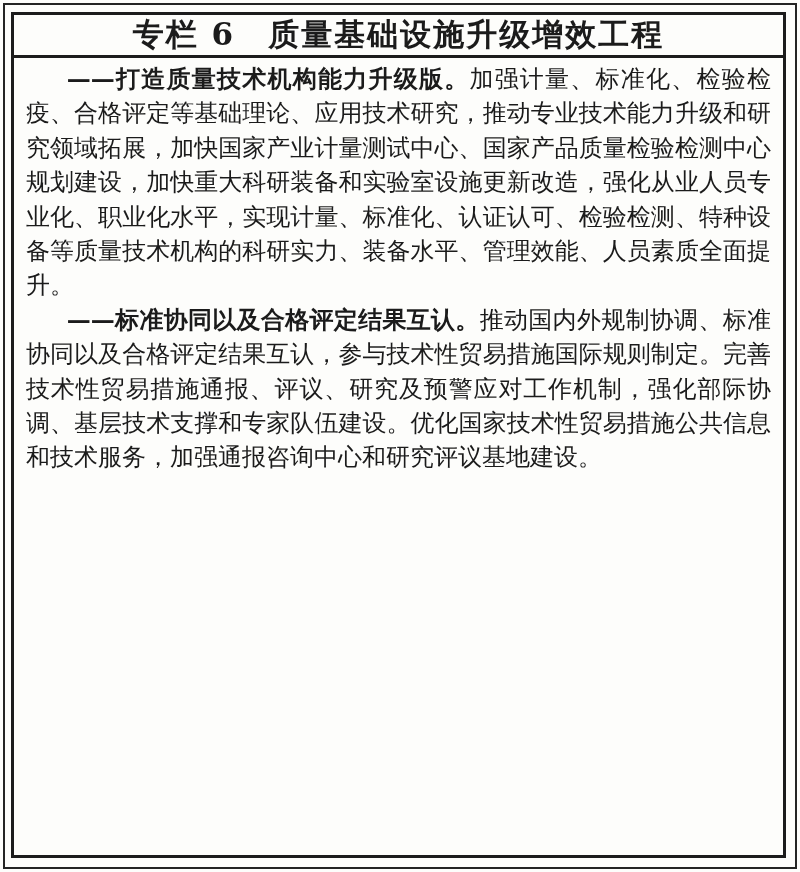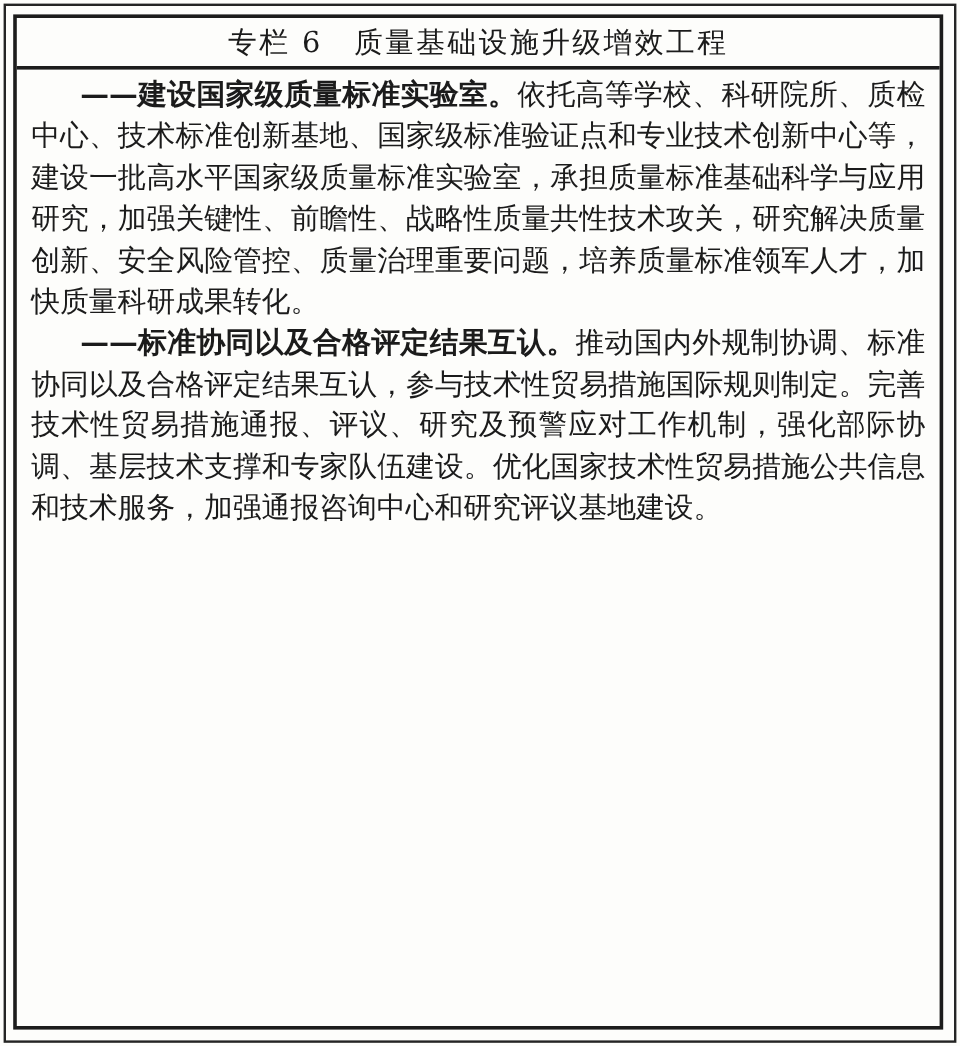--- a/index.html
+++ b/index.html
@@ -27,22 +27,22 @@
     border: 3px solid #1c1c1c;
     box-sizing: border-box;
     background: transparent;
   }
   .panel-title {
     height: 40px;
     border-bottom: 3px solid #1c1c1c;
     display: flex;
     align-items: center;
     justify-content: center;
-    font-size: 24px;
-    font-weight: normal;
+    font-size: 31px;
+    font-weight: bold;
     letter-spacing: 2px;
     white-space: pre;
   }
   .panel-body {
     padding: 4px 12px 0 12px;
     font-size: 24px;
     line-height: 34.4px;
     text-align: justify;
     text-justify: inter-ideograph;
   }
@@ -56,19 +56,19 @@
 </style>
 </head>
 <body>
 
 <div class="outer-frame"></div>
 
 <div class="panel">
   <div class="panel-title">专栏 6　质量基础设施升级增效工程</div>
 
   <div class="panel-body">
+    <p><span class="lead">——打造质量技术机构能力升级版。</span><span>加强计量、标准化、检验检疫、合格评定等基础理论、应用技术研究，推动专业技术能力升级和研究领域拓展，加快国家产业计量测试中心、国家产品质量检验检测中心规划建设，加快重大科研装备和实验室设施更新改造，强化从业人员专业化、职业化水平，实现计量、标准化、认证认可、检验检测、特种设备等质量技术机构的科研实力、装备水平、管理效能、人员素质全面提升。</span></p>
 
-    <p><span class="lead">——建设国家级质量标准实验室。</span><span>依托高等学校、科研院所、质检中心、技术标准创新基地、国家级标准验证点和专业技术创新中心等，建设一批高水平国家级质量标准实验室，承担质量标准基础科学与应用研究，加强关键性、前瞻性、战略性质量共性技术攻关，研究解决质量创新、安全风险管控、质量治理重要问题，培养质量标准领军人才，加快质量科研成果转化。</span></p>
 
 
     <p><span class="lead">——标准协同以及合格评定结果互认。</span><span>推动国内外规制协调、标准协同以及合格评定结果互认，参与技术性贸易措施国际规则制定。完善技术性贸易措施通报、评议、研究及预警应对工作机制，强化部际协调、基层技术支撑和专家队伍建设。优化国家技术性贸易措施公共信息和技术服务，加强通报咨询中心和研究评议基地建设。</span></p>
   </div>
 </div>
 
 </body></html>

